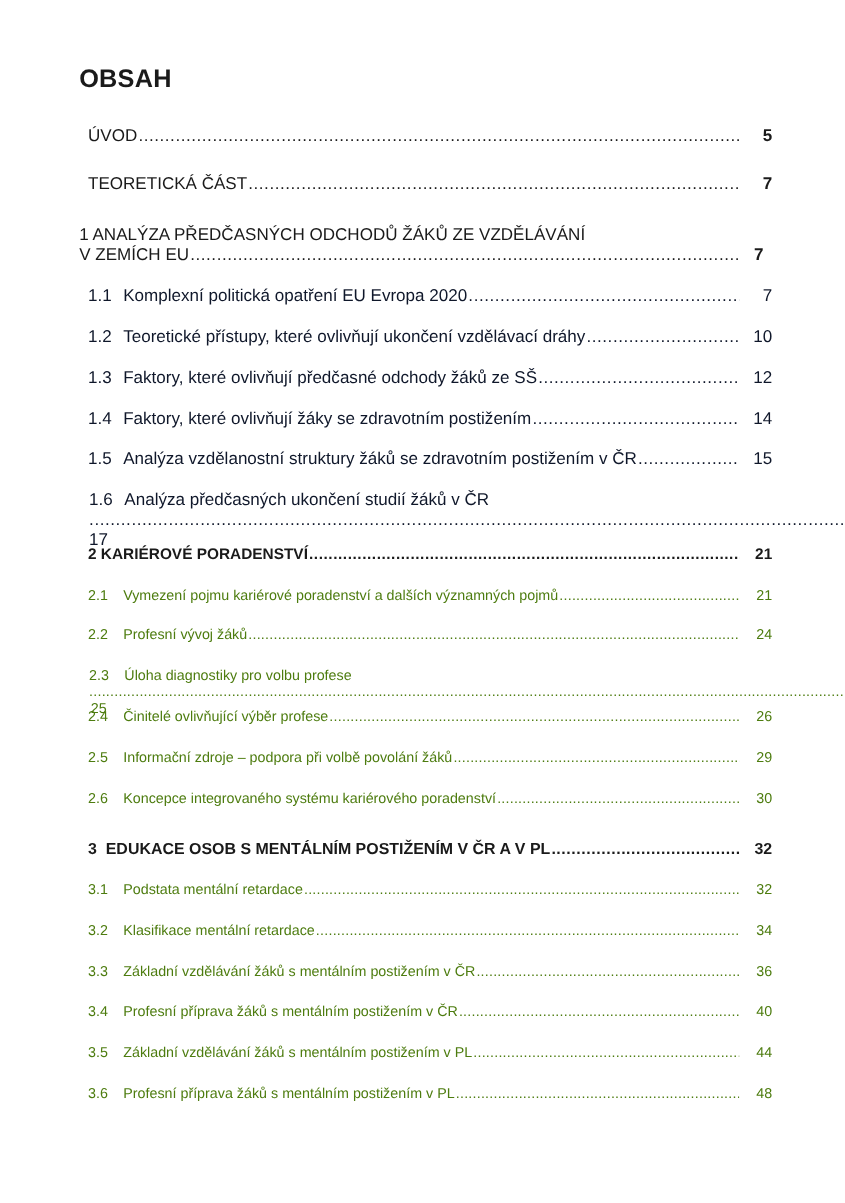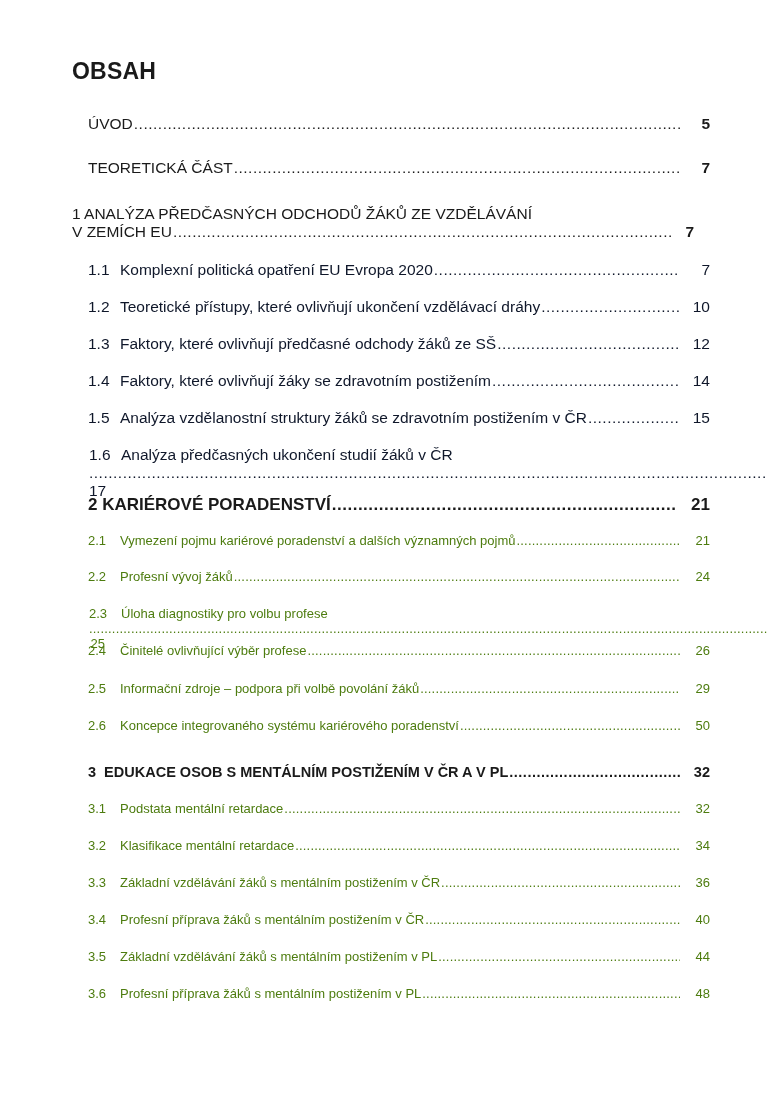--- a/index.html
+++ b/index.html
@@ -1,29 +1,29 @@
 <!DOCTYPE html>
 <html><head>
 <meta charset="utf-8">
 <style>
   html, body { margin: 0; padding: 0; background: #ffffff; }
   body { width: 768px; height: 1094px; position: relative; overflow: hidden;
          font-family: "Liberation Sans", sans-serif; color: #1a1a1a; }
   .page { position: absolute; left: 0; top: 0; width: 768px; height: 1094px; }
   .title { position: absolute; left: 72px; top: 58px; font-size: 23px; font-weight: bold; letter-spacing: 0.2px; }
-  .toc-row { position: absolute; left: 88px; width: 622px; display: flex; align-items: baseline; white-space: nowrap; justify-content: space-between; }
+  .toc-row { position: absolute; left: 80px; width: 622px; display: flex; align-items: baseline; white-space: nowrap; justify-content: space-between; }
   .toc-row .label { flex: 0 0 auto; }
   .toc-row .leader { flex: 1 1 auto; overflow: hidden; margin: 0 14px 0 1px; position: relative; }
   .toc-row .leader::before { content: "........................................................................................................................................................................................................................................................................"; letter-spacing: 0.5px; }
   .toc-row .page-num { flex: 0 0 auto; min-width: 16px; text-align: right; }
   .lvl-top { font-size: 15.5px; font-weight: normal; }
   .lvl-top .label, .lvl-top .page-num { font-weight: normal; }
   .lvl-top-bold .page-num { font-weight: bold; }
   .lvl-1sub { font-size: 15.5px; color: #0f172a; }
-  .lvl-chapter { font-size: 17px; font-weight: bold; }
+  .lvl-chapter { font-size: 14px; font-weight: bold; }
   .lvl-2sub { font-size: 13px; color: #4d7c0f; }
   .lvl-2sub .leader::before { letter-spacing: 0.2px; }
   .num { display: inline-block; width: 32px; }
   .multi { position: absolute; left: 72px; width: 622px; font-size: 15.5px; }
   .multi .line1 { white-space: nowrap; }
   .multi .row2 { display: flex; align-items: baseline; white-space: nowrap; }
   .multi .row2 .leader { flex: 1 1 auto; overflow: hidden; margin: 0 14px 0 1px; }
   .multi .row2 .leader::before { content: "........................................................................................................................................................................................................................................................................"; letter-spacing: 0.5px; }
 </style>
 </head>
@@ -111,21 +111,21 @@
     <span class="page-num">26</span>
   </div>
   <div class="toc-row lvl-2sub" style="top:681px;">
     <span class="label"><span class="num">2.5</span><span>Informační zdroje – podpora při volbě povolání žáků</span></span>
     <span class="leader"></span>
     <span class="page-num">29</span>
   </div>
   <div class="toc-row lvl-2sub" style="top:718px;">
     <span class="label"><span class="num">2.6</span><span>Koncepce integrovaného systému kariérového poradenství</span></span>
     <span class="leader"></span>
-    <span class="page-num">50</span>
+    <span class="page-num">30</span>
   </div>
 
   <div class="toc-row lvl-chapter" style="top:764px; font-size:14.5px;">
     <span class="label" style="white-space:pre;">3  EDUKACE OSOB S MENTÁLNÍM POSTIŽENÍM V ČR A V PL</span>
     <span class="leader"></span>
     <span class="page-num">32</span>
   </div>
 
   <div class="toc-row lvl-2sub" style="top:801px;">
     <span class="label"><span class="num">3.1</span><span>Podstata mentální retardace</span></span>

